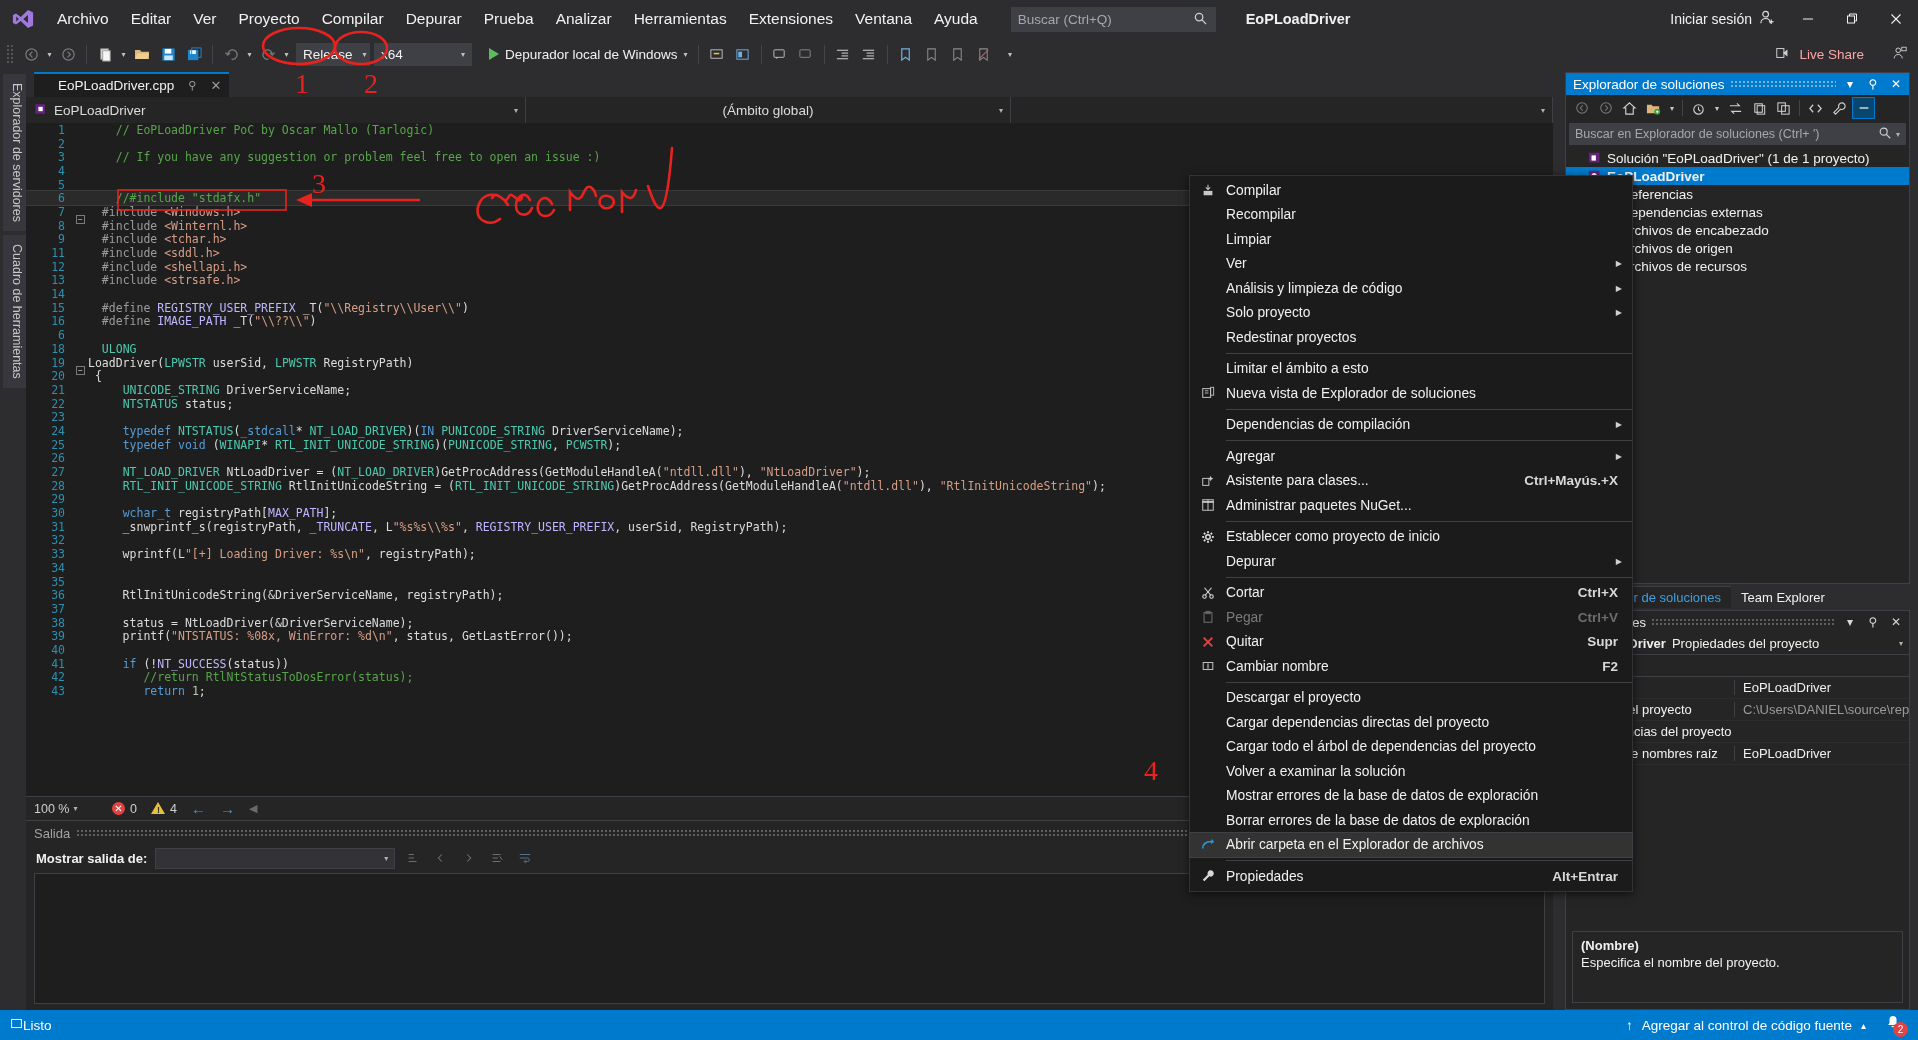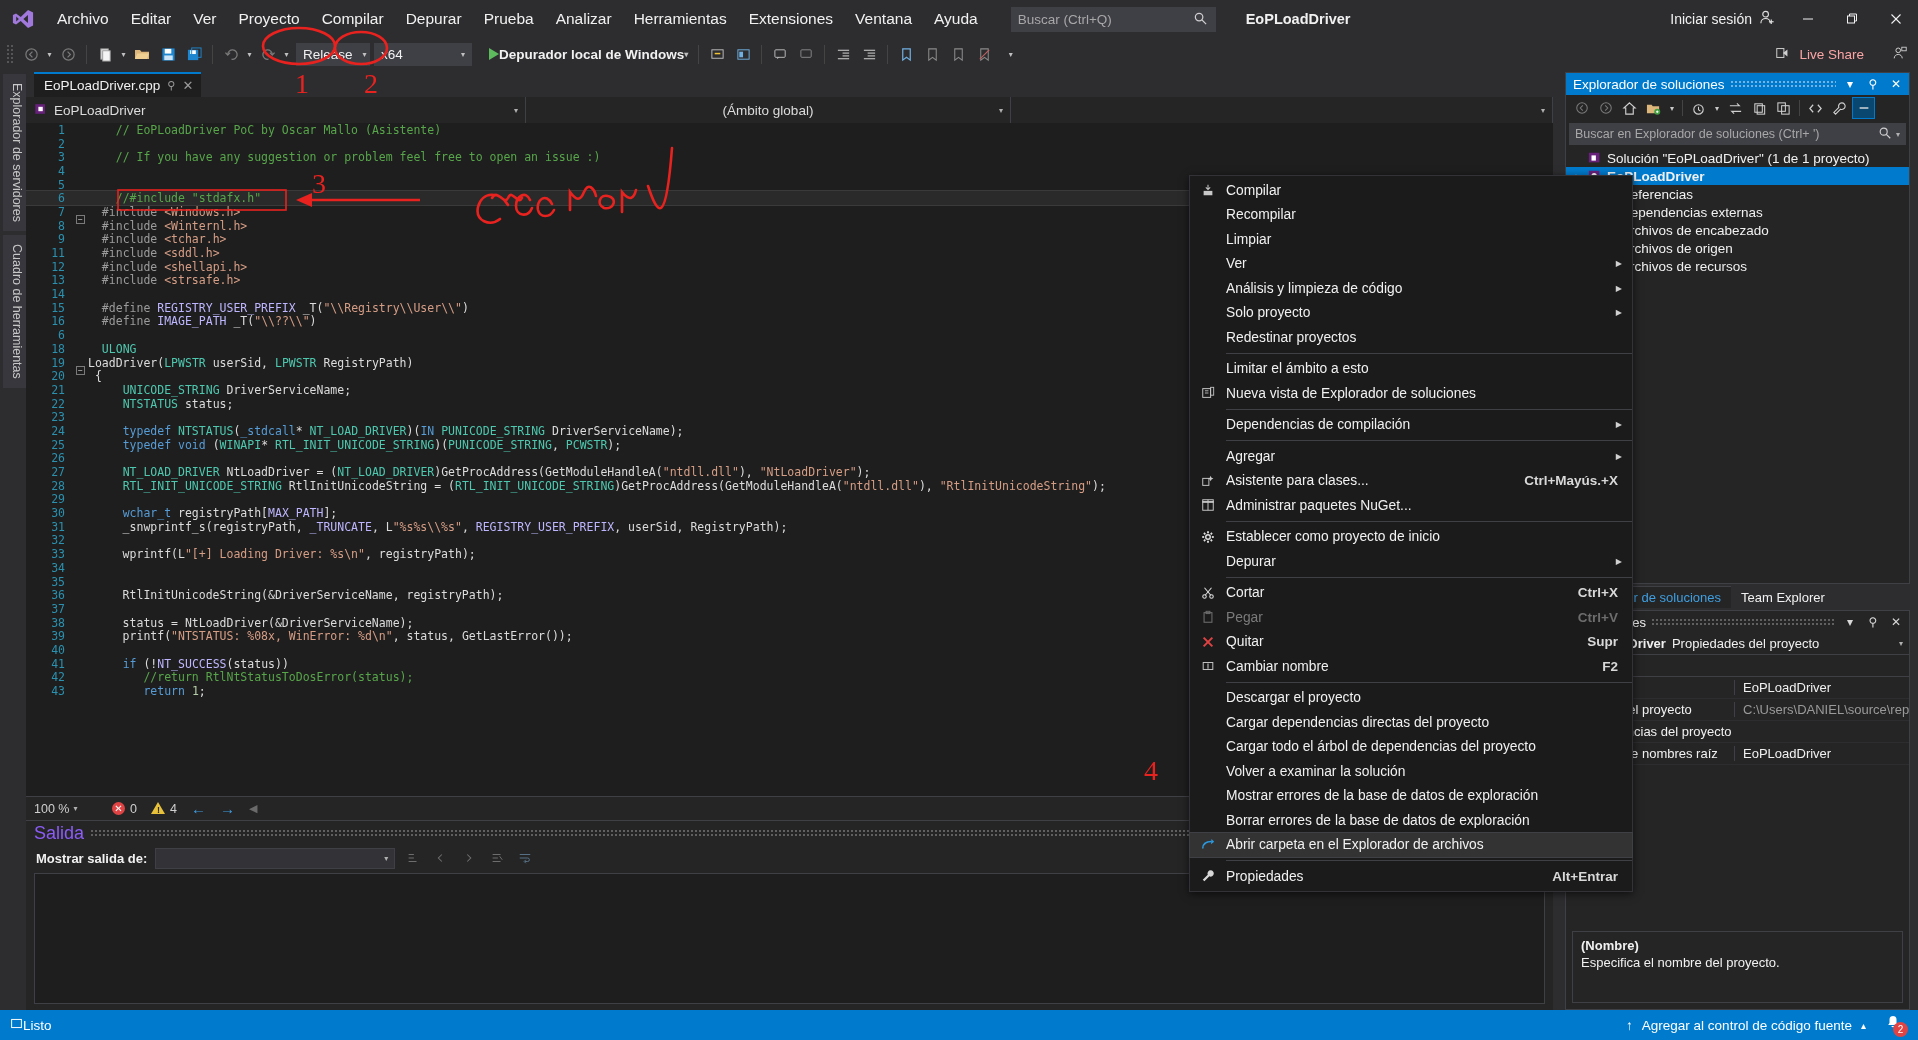--- a/index.html
+++ b/index.html
@@ -53,41 +53,41 @@
   .tb-arrow { width:11px; height:24px; display:flex; align-items:center; justify-content:center; font-size:8px; color:#c0c0c0;}
   .combo {
     height:23px; background:#3f3f46; border:1px solid #3f3f46; color:#f1f1f1;
     font-size:13.5px; display:flex; align-items:center; padding:0 6px; margin-left:4px;
     position:relative;
   }
   .combo .cv { flex:1; white-space:nowrap; }
   .combo .ca { font-size:8px; color:#c0c0c0; margin-left:10px; }
   .combo.cfg { width:74px; }
   .combo.plat { width:98px; }
-  .run-btn { display:flex; align-items:center; margin-left:12px; font-size:13.5px; color:#f1f1f1; padding:2px 5px;font-weight:bold;}
+  .run-btn { display:flex; align-items:center; gap:6px; margin-left:12px; font-size:13.5px; color:#f1f1f1; padding:2px 5px;}
   .tri { width:0;height:0;border-left:10px solid #5dbb5d;border-top:6px solid transparent;border-bottom:6px solid transparent;}
   .liveshare {
     position:absolute; right:10px; top:38px; height:32px; display:flex; align-items:center; gap:8px;
     font-size:13.5px; color:#fca5a5;
   }
 
   
   .vtabs { position:absolute; left:0; top:70px; width:26px; bottom:30px; background:#2d2d30; }
   .vtab {
     writing-mode:vertical-rl; font-size:12.5px; color:#c8c8c8;
     background:#37373d; padding:9px 5px; margin:4px 3px; text-align:left;
     border-left:2px solid transparent; white-space:nowrap;
   }
 
   
   .editor-wrap { position:absolute; left:26px; top:70px; width:1527px; height:750px; background:#1e1e1e; }
   .tabstrip { height:27px; background:#2d2d30; display:flex; align-items:flex-end; padding-left:8px; }
   .etab {
     height:25px; background:#1e1e1e; border-top:2px solid #007acc;
-    display:flex; align-items:center; gap:7px; padding:0 8px 0 10px; font-size:13.5px; color:#f1f1f1;
+    display:flex; align-items:center; gap:14px; padding:0 8px 0 24px; font-size:13.5px; color:#f1f1f1;
   }
   .etab .pin { font-size:11px; color:#9a9a9a; }
   .etab .x { font-size:13px; color:#9a9a9a; }
   .navbars { height:26px; background:#252526; display:flex; align-items:center; }
   .navcombo {
     height:26px; border-right:1px solid #3f3f46; display:flex; align-items:center;
     font-size:13.5px; color:#dcdcdc; padding:0 8px; position:relative;
   }
   .navcombo .na { position:absolute; right:7px; font-size:8px; color:#b0b0b0; }
   .nc1 { width:500px; gap:6px; }
@@ -128,21 +128,21 @@
   .navarrow { color:#3f9fe0; font-size:15px; }
   .scrollbar-v { position:absolute; right:0; top:53px; width:14px; bottom:24px; background:#3e3e42; }
   .sb-thumb { position:absolute; right:1px; top:2px; width:12px; height:110px; background:#686868; }
 
   
   .output {
     position:absolute; left:26px; top:820px; width:1527px; height:190px; background:#252526;
     border-top:1px solid #3f3f46;
   }
   .out-head { height:24px; display:flex; align-items:center; padding:0 4px 0 8px; gap:6px; }
-  .out-title { font-size:18px; color:#8b5cf6; }
+  .out-title { font-size:13px; color:#a3a3a3; }
   .dotfill { flex:1; height:8px; opacity:.5;
     background-image: radial-gradient(#9a9a9a 26%, transparent 28%); background-size:4px 4px; }
   .out-hb { width:18px; text-align:center; font-size:12px; color:#d8d8d8; }
   .out-tool { height:26px; display:flex; align-items:center; gap:8px; padding-left:10px; }
   .out-lab { font-size:13px; color:#f1f1f1;font-weight:bold; }
   .out-combo { width:240px; height:21px; background:#333337; border:1px solid #3f3f46;
     display:flex; align-items:center; justify-content:flex-end; padding-right:6px; font-size:8px; color:#b0b0b0; }
   .out-ico { width:20px; height:20px; display:flex; align-items:center; justify-content:center; opacity:.5; }
   .out-body { position:absolute; left:8px; right:8px; top:52px; bottom:6px; background:#1e1e1e; border:1px solid #3f3f46;}
 
@@ -478,21 +478,21 @@
         <span>(Ámbito global)</span>
         <span class="na">▾</span>
       </div>
       <div class="navcombo nc3">
         <span class="na">▾</span>
       </div>
     </div>
 
     <div class="codearea">
       <div id="code-lines" class="code-scroll">
-          <div class="cline"><span class="lnum">1</span><span class="gut"></span><span class="ctext"><span class="ctext">    </span><span class="cm">// EoPLoadDriver PoC by Oscar Mallo (Asistente)</span></span></div>
+          <div class="cline"><span class="lnum">1</span><span class="gut"></span><span class="ctext"><span class="ctext">    </span><span class="cm">// EoPLoadDriver PoC by Oscar Mallo (Tarlogic)</span></span></div>
           <div class="cline"><span class="lnum">2</span><span class="gut"></span><span class="ctext"></span></div>
           <div class="cline"><span class="lnum">3</span><span class="gut"></span><span class="ctext"><span class="ctext">    </span><span class="cm">// If you have any suggestion or problem feel free to open an issue :)</span></span></div>
           <div class="cline"><span class="lnum">4</span><span class="gut"></span><span class="ctext"></span></div>
           <div class="cline"><span class="lnum">5</span><span class="gut"></span><span class="ctext"></span></div>
           <div class="cline hl-line"><span class="lnum">6</span><span class="gut"></span><span class="ctext"><span class="ctext">    </span><span class="cm">//#include "stdafx.h"</span></span></div>
           <div class="cline"><span class="lnum">7</span><span class="gut"><span class="collapse-box">−</span></span><span class="ctext"><span class="ctext">  </span><span class="pp">#include </span><span class="st">&lt;Windows.h&gt;</span></span></div>
           <div class="cline"><span class="lnum">8</span><span class="gut"><span class="vline"></span></span><span class="ctext"><span class="ctext">  </span><span class="pp">#include </span><span class="st">&lt;Winternl.h&gt;</span></span></div>
           <div class="cline"><span class="lnum">9</span><span class="gut"><span class="vline"></span></span><span class="ctext"><span class="ctext">  </span><span class="pp">#include </span><span class="st">&lt;tchar.h&gt;</span></span></div>
           <div class="cline"><span class="lnum">11</span><span class="gut"><span class="vline"></span></span><span class="ctext"><span class="ctext">  </span><span class="pp">#include </span><span class="st">&lt;sddl.h&gt;</span></span></div>
           <div class="cline"><span class="lnum">12</span><span class="gut"><span class="vline"></span></span><span class="ctext"><span class="ctext">  </span><span class="pp">#include </span><span class="st">&lt;shellapi.h&gt;</span></span></div>

